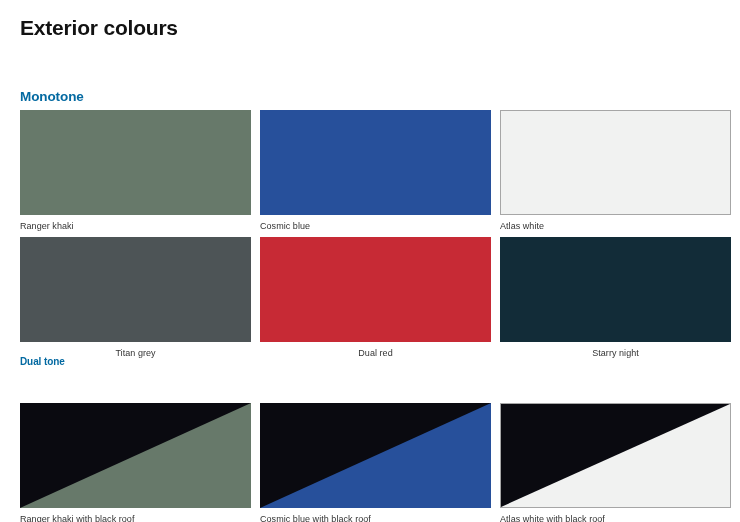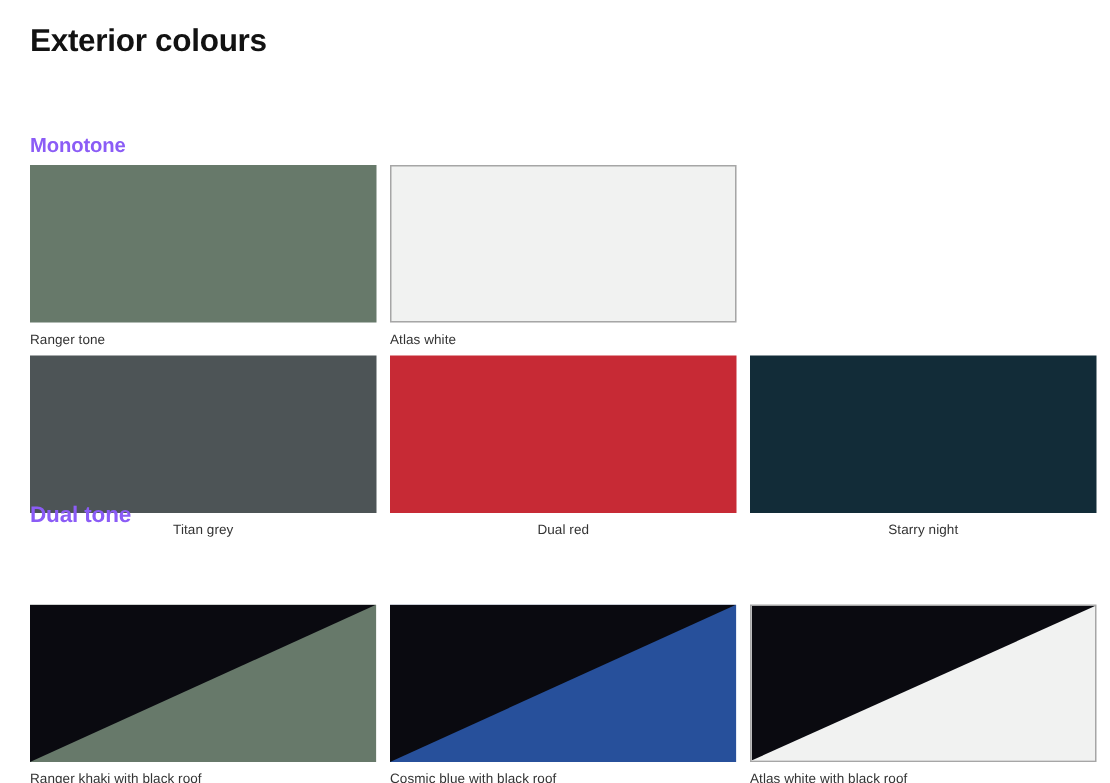--- a/index.html
+++ b/index.html
@@ -31,32 +31,32 @@
     font-weight: bold;
     letter-spacing: -0.2px;
     color: #121212;
     margin: 0;
   }
 
   .section-heading {
     position: absolute;
     left: 20px;
     font-weight: bold;
-    color: #8b5cf6;
+    color: #0369a1;
     margin: 0;
     white-space: nowrap;
   }
   .section-heading.monotone {
     top: 89px;
     font-size: 13.5px;
     letter-spacing: -0.1px;
   }
   .section-heading.dualtone {
-    top: 335px;
-    font-size: 15px;
+    top: 356px;
+    font-size: 10px;
     letter-spacing: -0.1px;
   }
 
   .swatch-grid {
     position: absolute;
     left: 20px;
     width: 702px;
     display: grid;
     grid-template-columns: 231px 231px 231px;
     column-gap: 9px;
@@ -106,23 +106,27 @@
 <div class="page">
 
   <h1 class="page-title">Exterior colours</h1>
 
   <h2 class="section-heading monotone">Monotone</h2>
 
   <div class="swatch-grid grid-mono-row1">
 
     <div class="swatch-cell">
       <div class="swatch" style="background-color: rgb(103, 121, 106);"></div>
-      <div class="swatch-label">Ranger tone</div>
+      <div class="swatch-label">Ranger khaki</div>
     </div>
 
+    <div class="swatch-cell">
+      <div class="swatch" style="background-color: rgb(39, 80, 155);"></div>
+      <div class="swatch-label">Cosmic blue</div>
+    </div>
 
     <div class="swatch-cell">
       <div class="swatch bordered" style="background-color: rgb(241, 242, 241); border-color: rgb(166, 166, 166);"></div>
       <div class="swatch-label">Atlas white</div>
     </div>
 
   </div>
 
   <div class="swatch-grid grid-mono-row2">
 

